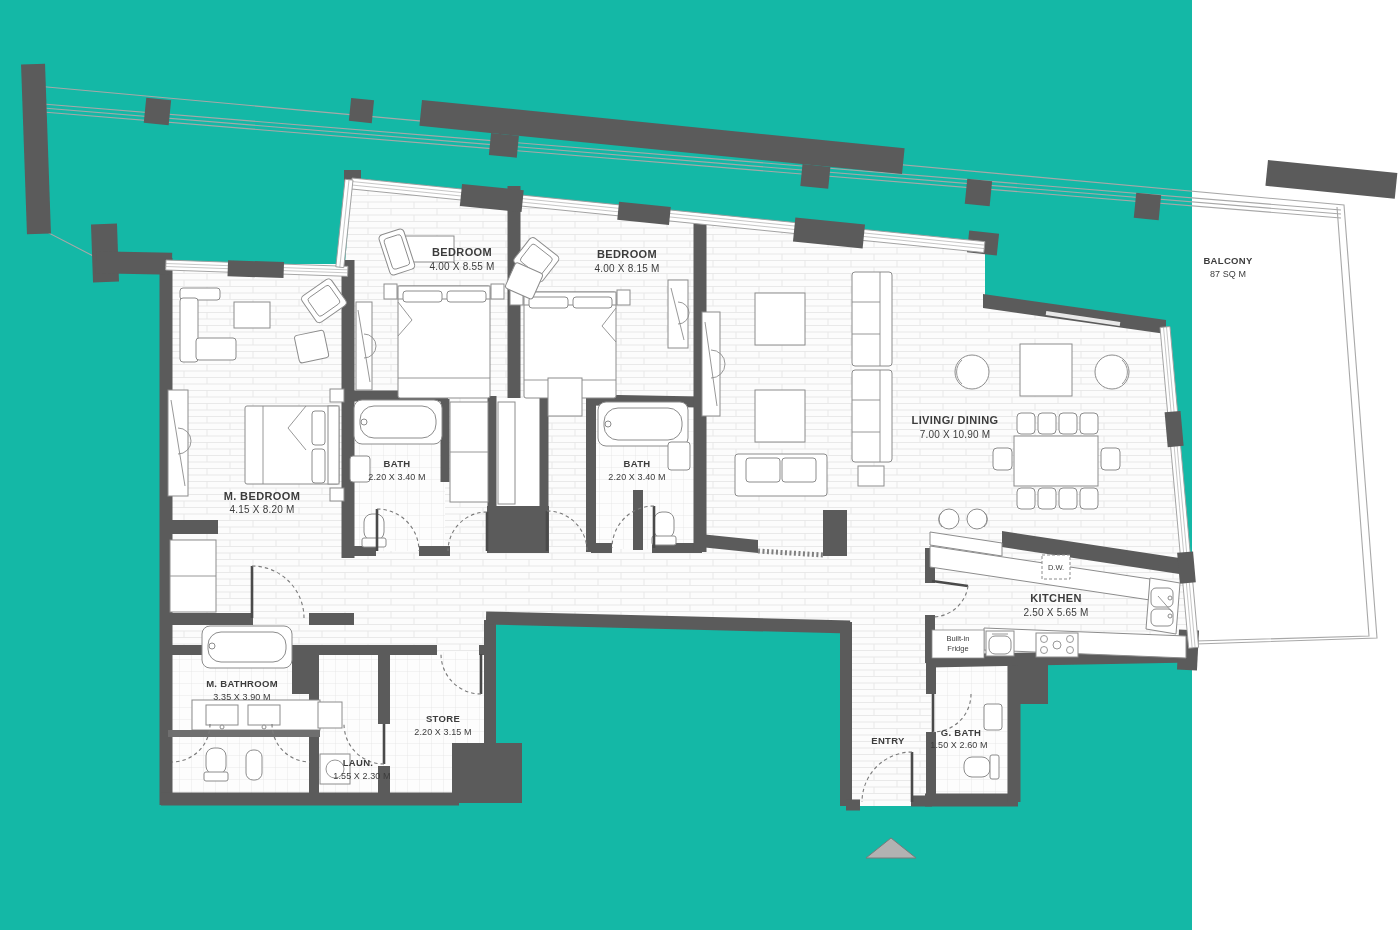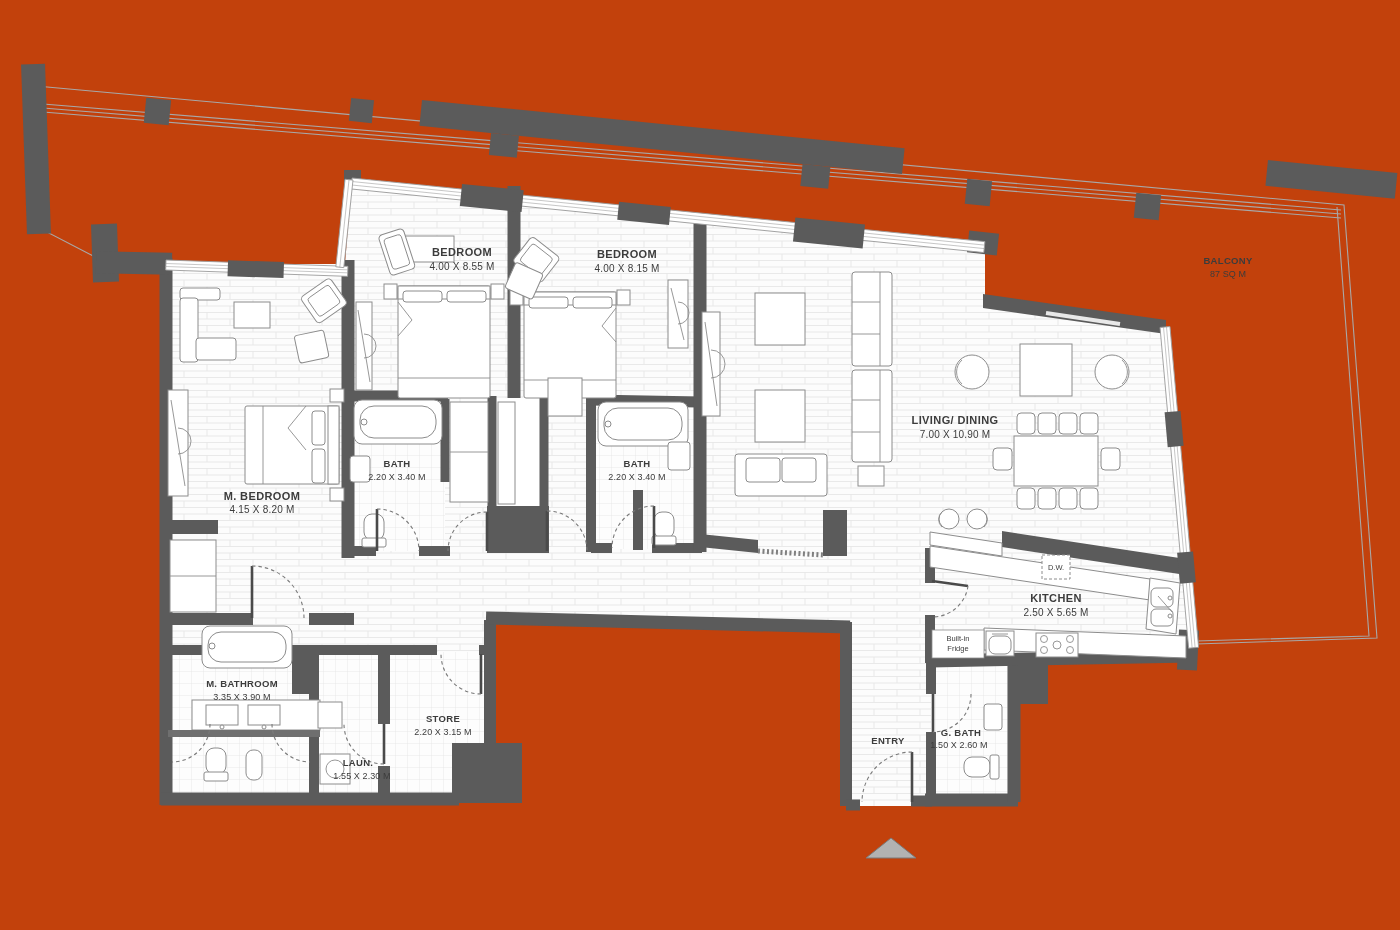--- a/index.html
+++ b/index.html
@@ -1,16 +1,16 @@
 <!DOCTYPE html>
 <html style="--wall: #5b5b5b; --furniture: #8c8c8c; --label: #3c3c3c; --outline: #a8a8a8; --door: #7a7a7a;"><head>
 <meta charset="utf-8">
 <style>
   html,body{margin:0;padding:0;background:#ffffff;width:1400px;height:930px;overflow:hidden;}
-  #plan-wrap{position:relative;width:1400px;height:930px;background:#c2410c;}
+  #plan-wrap{position:relative;width:1192px;height:930px;background:#14b8a6;}
   svg{display:block;}
   .rname{font:bold 11px "Liberation Sans",sans-serif;fill:var(--label);letter-spacing:.4px;text-anchor:middle;}
   .rdim{font:10px "Liberation Sans",sans-serif;fill:var(--label);letter-spacing:.2px;text-anchor:middle;}
   .sname{font:bold 9.5px "Liberation Sans",sans-serif;fill:var(--label);letter-spacing:.3px;text-anchor:middle;}
   .sdim{font:9px "Liberation Sans",sans-serif;fill:var(--label);letter-spacing:.1px;text-anchor:middle;}
   .tiny{font:7.5px "Liberation Sans",sans-serif;fill:var(--label);text-anchor:middle;}
   .furn{stroke:var(--furniture);stroke-width:1;fill:#ffffff;}
   .furnline{stroke:var(--furniture);stroke-width:0.9;fill:none;}
   .win{fill:#ffffff;stroke:#9c9c9c;stroke-width:0.9;}
   .winline{stroke:#9c9c9c;stroke-width:0.55;fill:none;}

